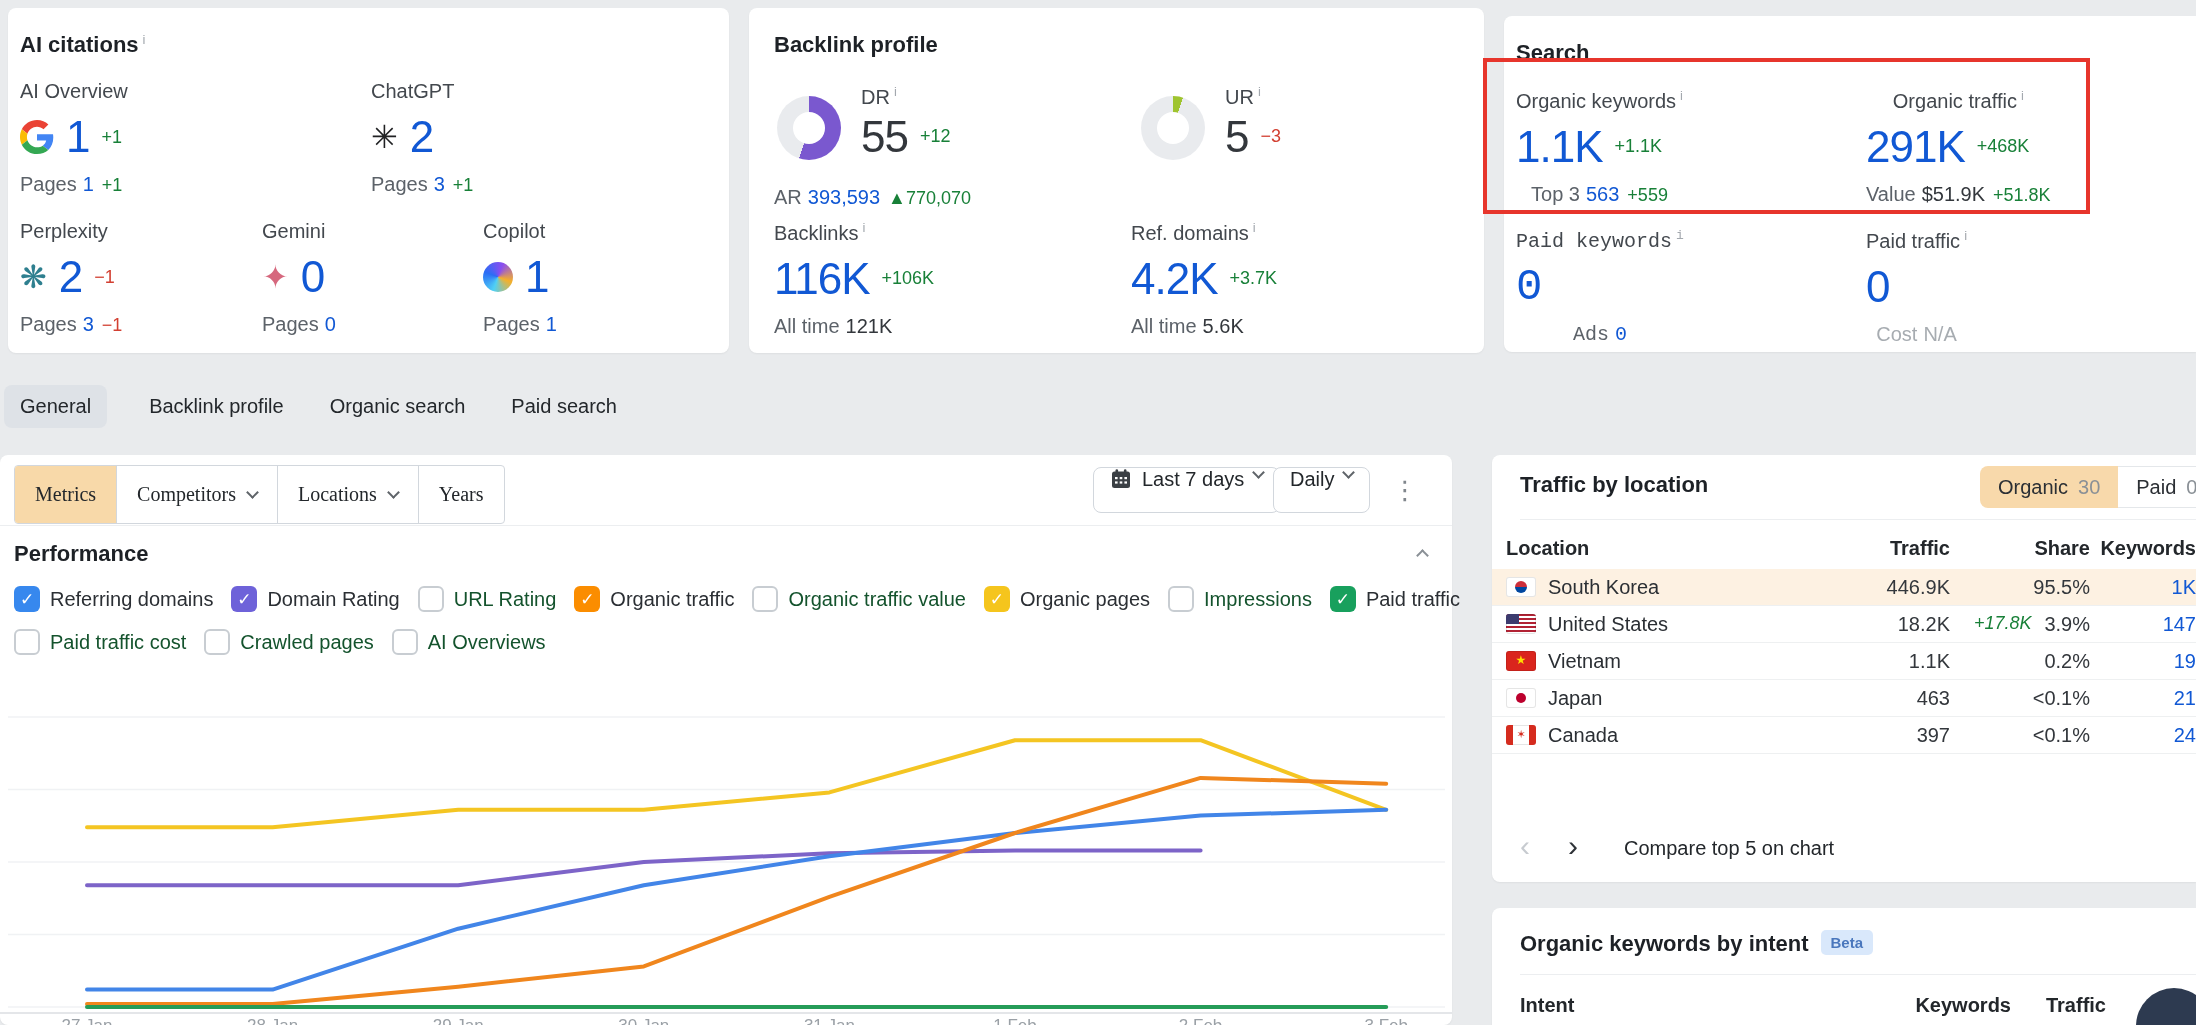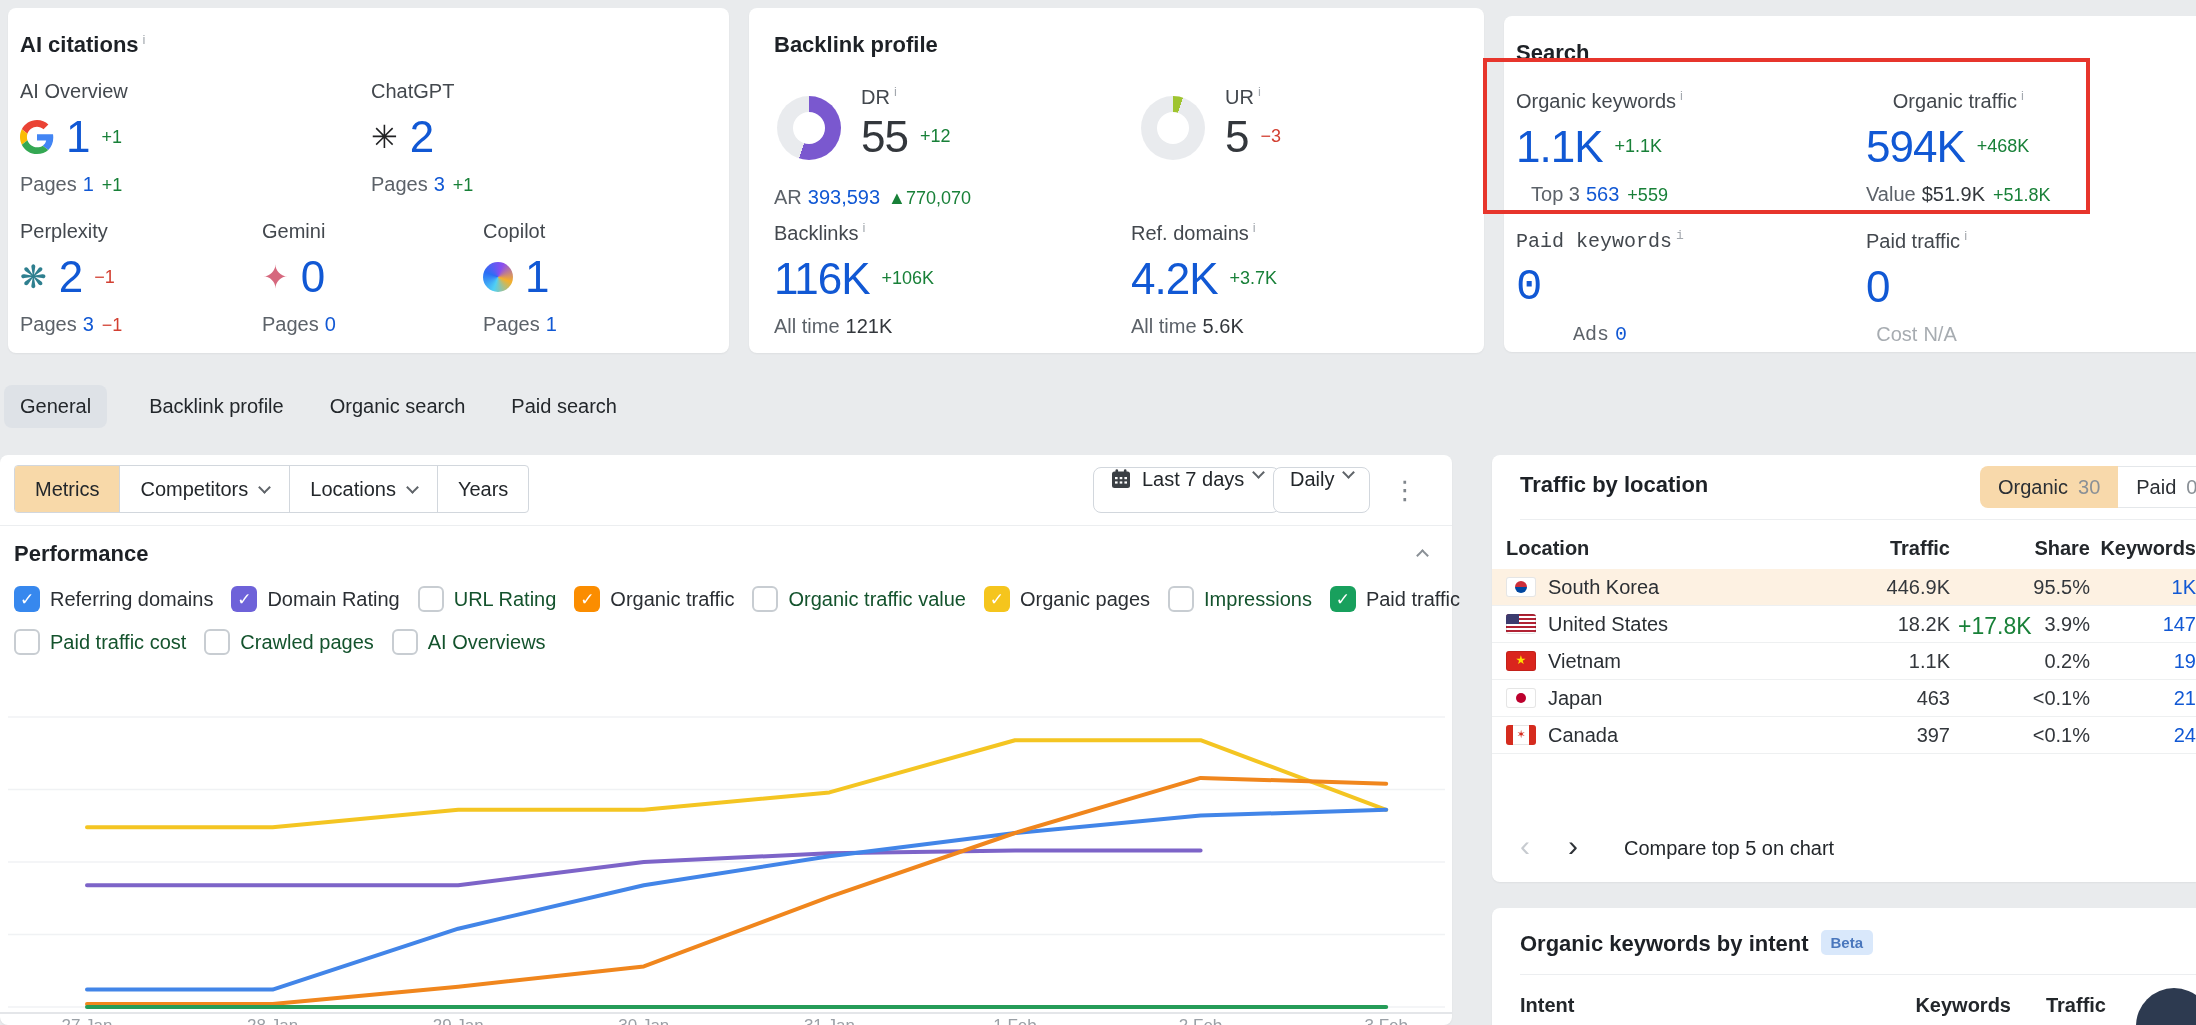--- a/index.html
+++ b/index.html
@@ -32,21 +32,21 @@
   .ic-copilot{width:30px;height:30px;border-radius:50%;
     background:conic-gradient(from 200deg,#4fd0f5,#2a6df5,#8a4df0,#f5b02a,#4fd0f5);}
   
   #red-box{position:absolute;left:1483px;top:58px;width:607px;height:156px;
     border:4px solid #e7352c;z-index:30;pointer-events:none;}
   
   .tabs{position:absolute;left:4px;top:385px;display:flex;align-items:center;gap:38px;}
   .tab{font-size:20px;color:#23272b;padding:10px 4px;cursor:pointer;}
   .tab.active{background:#dee2e7;border-radius:8px;padding:10px 16px;}
   
-  .seg{position:absolute;display:flex;border:1px solid #d2d7dd;border-radius:4px;overflow:hidden;height:48px;background:#fff;}
+  .seg{position:absolute;display:flex;border:1px solid #d2d7dd;border-radius:4px;overflow:hidden;height:59px;background:#fff;font-family:Liberation Serif, serif;}
   .sg{display:flex;align-items:center;padding:0 20px;font-size:20px;color:#23272b;border-left:1px solid #d2d7dd;}
   .sg:first-child{border-left:none;background:#f8d9a9;}
   .btn{position:absolute;display:inline-flex;align-items:flex-start;background:#fff;border:1px solid #d2d7dd;
        border-radius:8px;height:46px;padding:0 16px;font-size:20px;color:#23272b;gap:10px;}
   .chev{display:inline-block;width:9px;height:9px;border-right:2px solid #5f6469;border-bottom:2px solid #5f6469;
         transform:rotate(45deg);margin-bottom:4px;}
   .chev.up{transform:rotate(225deg);margin-bottom:-4px;}
   .kebab{position:absolute;font-size:26px;color:#80868c;cursor:pointer;line-height:1;}
   .divider{position:absolute;height:1px;background:#eceef0;}
   
@@ -56,21 +56,21 @@
            color:#fff;font-size:17px;font-weight:bold;flex:0 0 26px;}
   .cb.un .box{background:#fff;border:2px solid #c8cdd2;}
   .cb.un{color:#14532d;}
   
   .t-head,.t-row{display:grid;grid-template-columns:1fr 130px 140px 106px;align-items:center;padding-left:14px;}
   .t-head{height:42px;font-weight:bold;font-size:20px;color:#23272b;}
   .t-row{height:37px;font-size:20px;border-bottom:1px solid #eef0f1;}
   .t-row.hl{background:#fdf1e2;}
   .c-loc{display:flex;align-items:center;gap:12px;color:#2b2f34;}
   .c-num{text-align:right;color:#33373c;position:relative;}
-  .c-num .delta{position:absolute;left:100%;margin-left:8px;white-space:nowrap;font-size:23px;}
+  .c-num .delta{position:absolute;left:100%;margin-left:24px;white-space:nowrap;font-size:18px;font-style:italic;}
   .c-kw-wrap{display:flex;justify-content:flex-end;}
   .c-kw{width:60px;text-align:right;color:#1158d4;position:relative;}
   .flag{width:30px;height:20px;border-radius:3px;position:relative;overflow:hidden;flex:0 0 30px;
         box-shadow:inset 0 0 0 1px rgba(0,0,0,.10);}
   .flag-kr{background:#fff;}
   .flag-kr::after{content:"";position:absolute;left:50%;top:50%;width:12px;height:12px;margin:-6px 0 0 -6px;
     border-radius:50%;background:linear-gradient(180deg,#cd2e3a 50%,#0047a0 50%);}
   .flag-us{background:repeating-linear-gradient(180deg,#b22234 0 2px,#fff 2px 4px);}
   .flag-us::after{content:"";position:absolute;left:0;top:0;width:13px;height:10px;background:#3c3b6e;}
   .flag-vn{background:#da251d;}
@@ -208,21 +208,21 @@
       <div class="m-row">
         <span class="big">1.1K</span>
         <span class="delta d-pos">+1.1K</span>
       </div>
       <div class="m-sub"><span>Top 3</span><span class="v-blue">563</span><span class="delta d-pos">+559</span></div>
     </div>
 
     <div class="metric" style="left:362px;top:72px;">
       <div class="m-label"><span>Organic traffic</span><sup class="info">i</sup></div>
       <div class="m-row">
-        <span class="big">594K</span>
+        <span class="big">291K</span>
         <span class="delta d-pos">+468K</span>
       </div>
       <div class="m-sub"><span>Value</span><span class="v-dark">$51.9K</span><span class="delta d-pos">+51.8K</span></div>
     </div>
 
     <div class="metric" style="left:12px;top:212px;font-family:Liberation Mono, monospace;">
       <div class="m-label"><span>Paid keywords</span><sup class="info">i</sup></div>
       <div class="m-row">
           <span class="big">0</span>
         </div>

